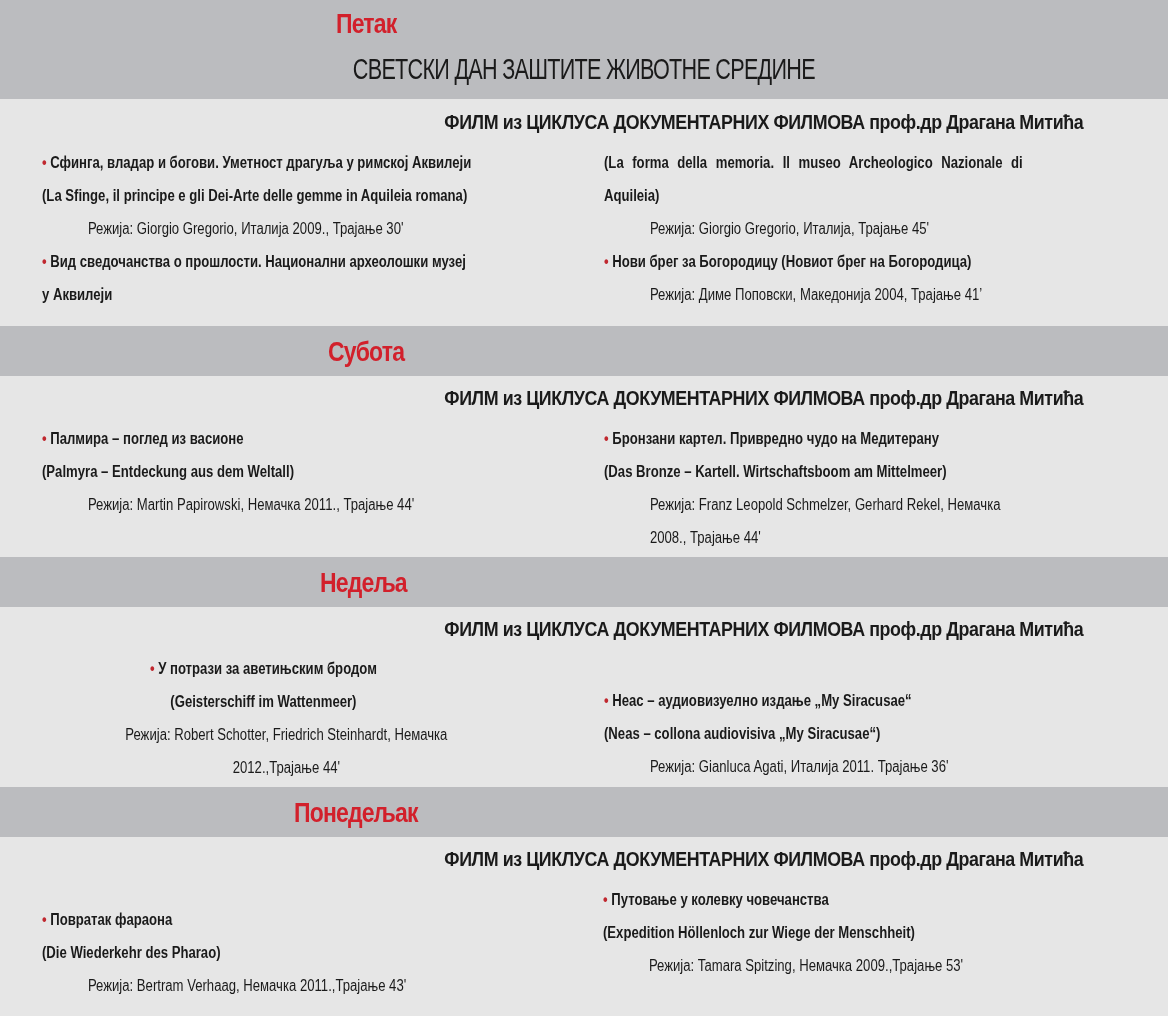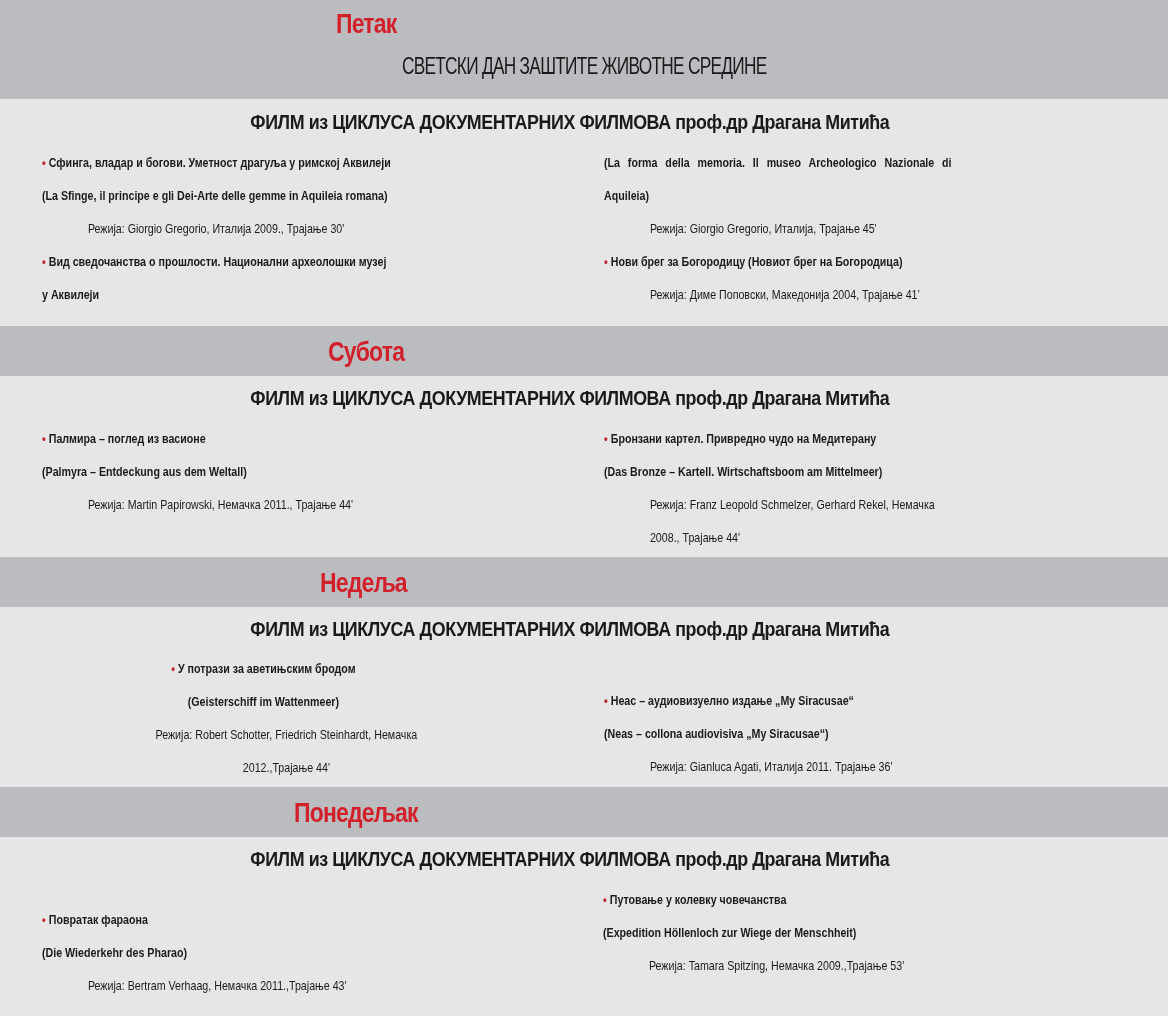--- a/index.html
+++ b/index.html
@@ -1,23 +1,23 @@
 <!DOCTYPE html>
 <html><head>
 <meta charset="utf-8">
 <style>
   html,body{margin:0;padding:0;}
   body{width:1168px;height:1016px;background:#e6e6e6;position:relative;overflow:hidden;
     font-family:"Liberation Sans Narrow","Liberation Sans",sans-serif;color:#1a1a1a;}
   .band{position:absolute;left:0;width:1168px;background:#bbbcbf;}
   .day{position:absolute;color:#d2202b;font-weight:bold;font-size:28px;letter-spacing:-1px;transform:scaleX(0.82);transform-origin:left top;}
-  .event{position:absolute;left:0;width:1168px;text-align:center;font-size:24px;font-weight:normal;letter-spacing:-1px;transform-origin:center top;}
-  .cycle{position:absolute;left:0;width:1140px;text-align:center;font-weight:bold;font-size:21px;letter-spacing:-0.5px;}
+  .event{position:absolute;left:0;width:1168px;text-align:center;font-size:30px;font-weight:normal;letter-spacing:-1px;transform-origin:center top;}
+  .cycle{position:absolute;left:0;width:1140px;text-align:right;font-weight:bold;font-size:21px;letter-spacing:-0.5px;}
   .cycle span{display:inline-block;transform:scaleX(0.85);}
-  .col{position:absolute;font-size:13px;line-height:33px;}
+  .col{position:absolute;font-size:16px;line-height:33px;}
   .line{white-space:nowrap;transform:scaleX(0.82);transform-origin:left center;display:block;}
   .title{font-weight:bold;}
   .bullet{color:#c0282f;font-weight:bold;}
   .sub{font-weight:bold;}
   .dir{padding-left:56px;font-weight:normal;}
 </style>
 </head>
 <body>
 
 <div class="band" style="top:0;height:99px;"></div>

